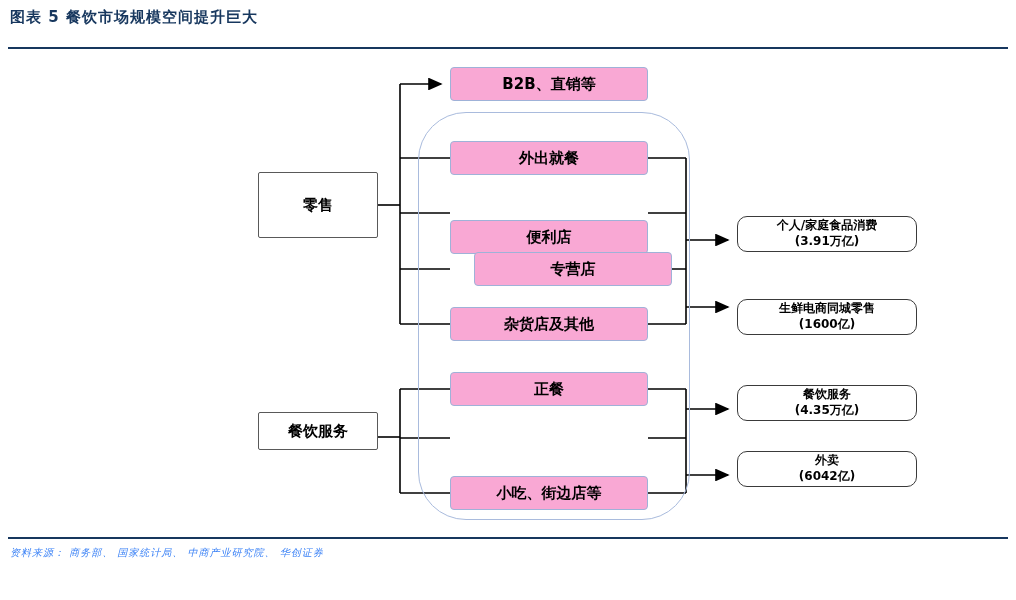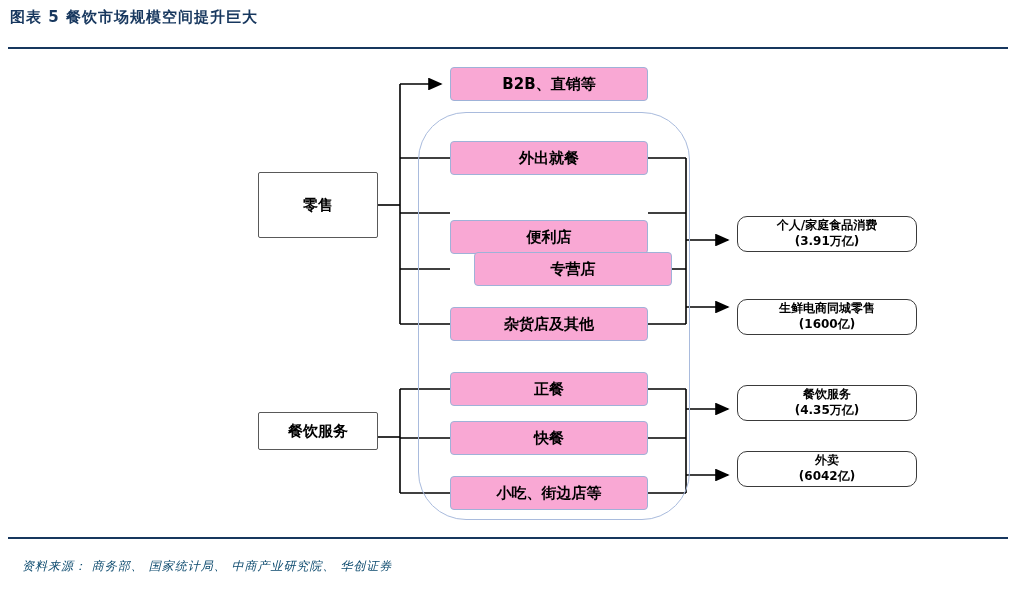--- a/index.html
+++ b/index.html
@@ -21,25 +21,25 @@
     letter-spacing:1px;
   }
   .rule{
     position:absolute;left:8px;width:1000px;
     background:#17375E;
   }
   .rule.top{top:47px;height:2px;}
   .rule.bottom{top:537px;height:2px;}
   .source-note{
     position:absolute;left:10px;top:546px;
-    margin:12px;
+    margin:0;
     font-family:"DejaVu Serif","Liberation Serif",serif;
     font-style:italic;
-    font-size:12px;
-    color:#0c4a6e;
+    font-size:10px;
+    color:#3b82f6;
     letter-spacing:1px;
   }
   .connectors{
     position:absolute;left:0;top:0;
     pointer-events:none;
   }
   .group-container{
     position:absolute;
     left:418px;top:112px;width:272px;height:408px;
     border:1px solid #A9BBDD;
@@ -131,21 +131,20 @@
 
   <div class="catbox" style="top:172px;height:66px;">零售</div>
   <div class="catbox" style="top:412px;height:38px;">餐饮服务</div>
 
   <div class="bluebox" style="left:450px;top:67px;">B2B、直销等</div>
   <div class="bluebox" style="left:450px;top:141px;">外出就餐</div>
   <div class="bluebox" style="left:450px;top:196px;margin-top:24px;">便利店</div>
   <div class="bluebox" style="left:450px;top:252px;margin-left:24px;">专营店</div>
   <div class="bluebox" style="left:450px;top:307px;">杂货店及其他</div>
   <div class="bluebox" style="left:450px;top:372px;">正餐</div>
-  <div class="bluebox" style="left:450px;top:421px;">快餐</div>
   <div class="bluebox" style="left:450px;top:476px;">小吃、街边店等</div>
 
   <div class="whitebox" style="top:216px;">
     <span>个人/家庭食品消费</span>
     <span>(3.91万亿)</span>
   </div>
   <div class="whitebox" style="top:283px;margin-top:16px;">
     <span>生鲜电商同城零售</span>
     <span>(1600亿)</span>
   </div>

